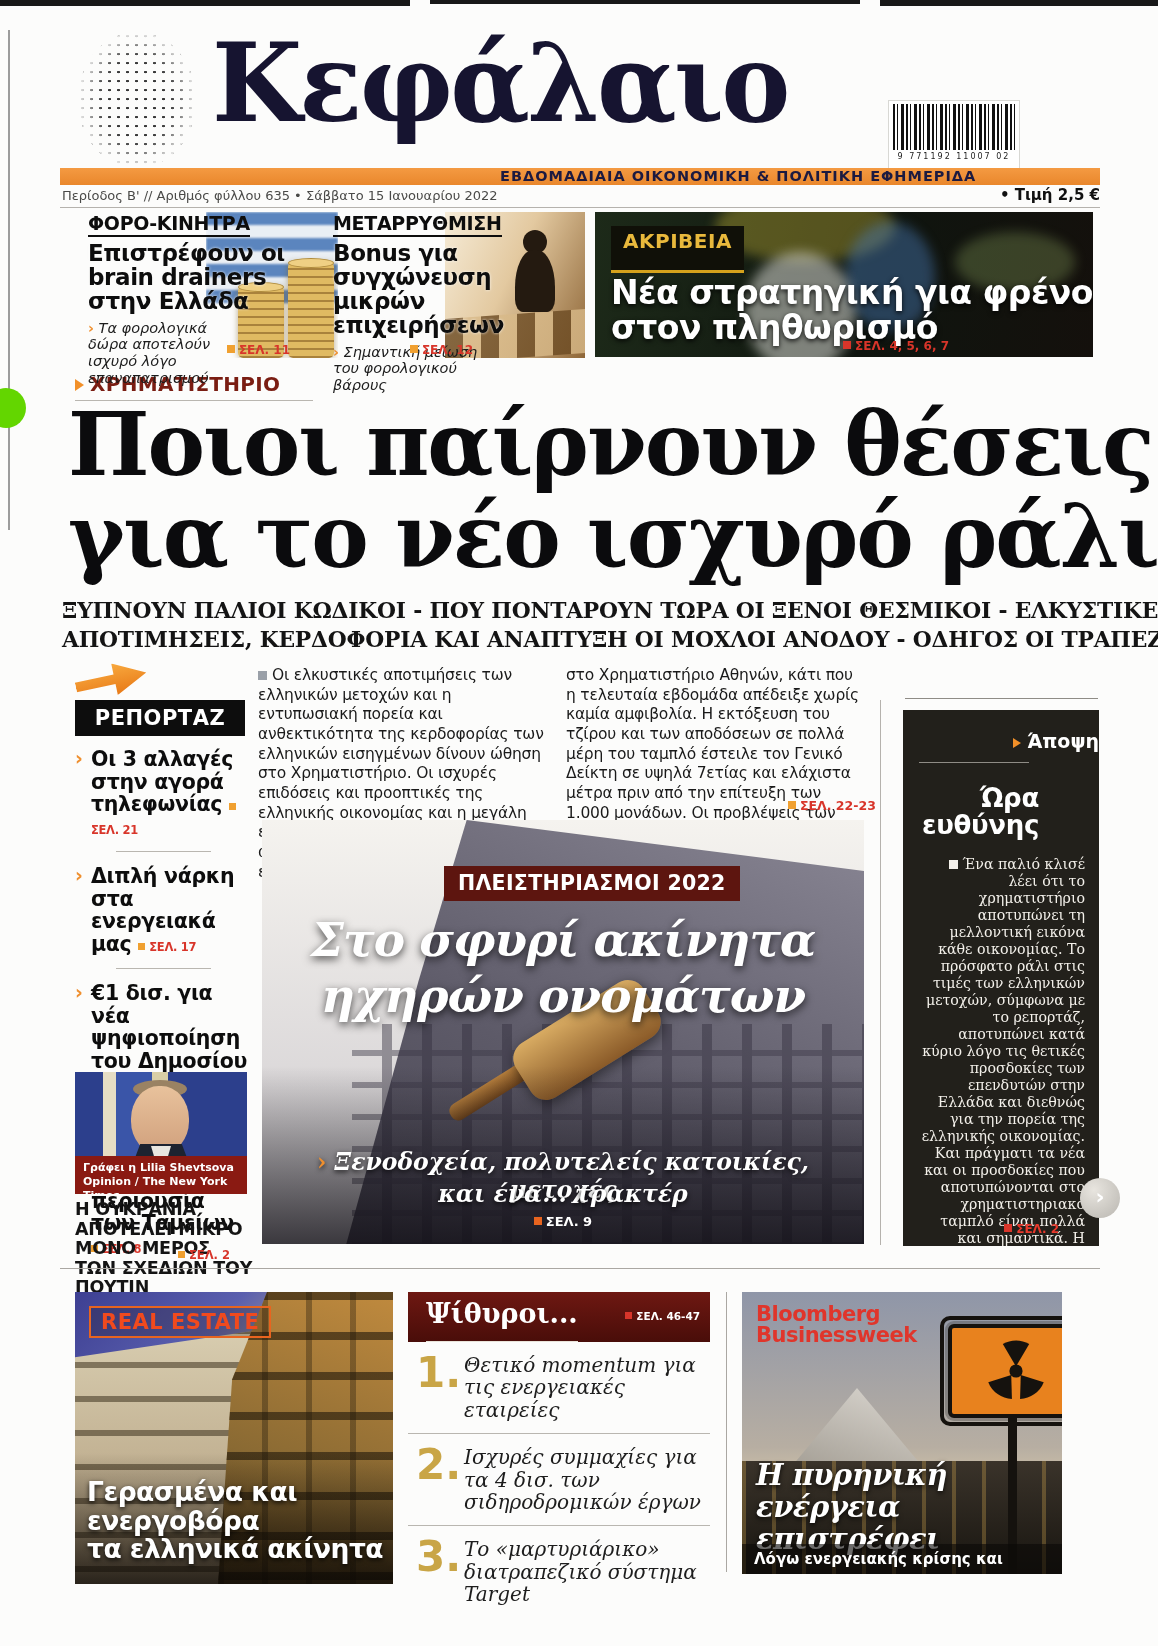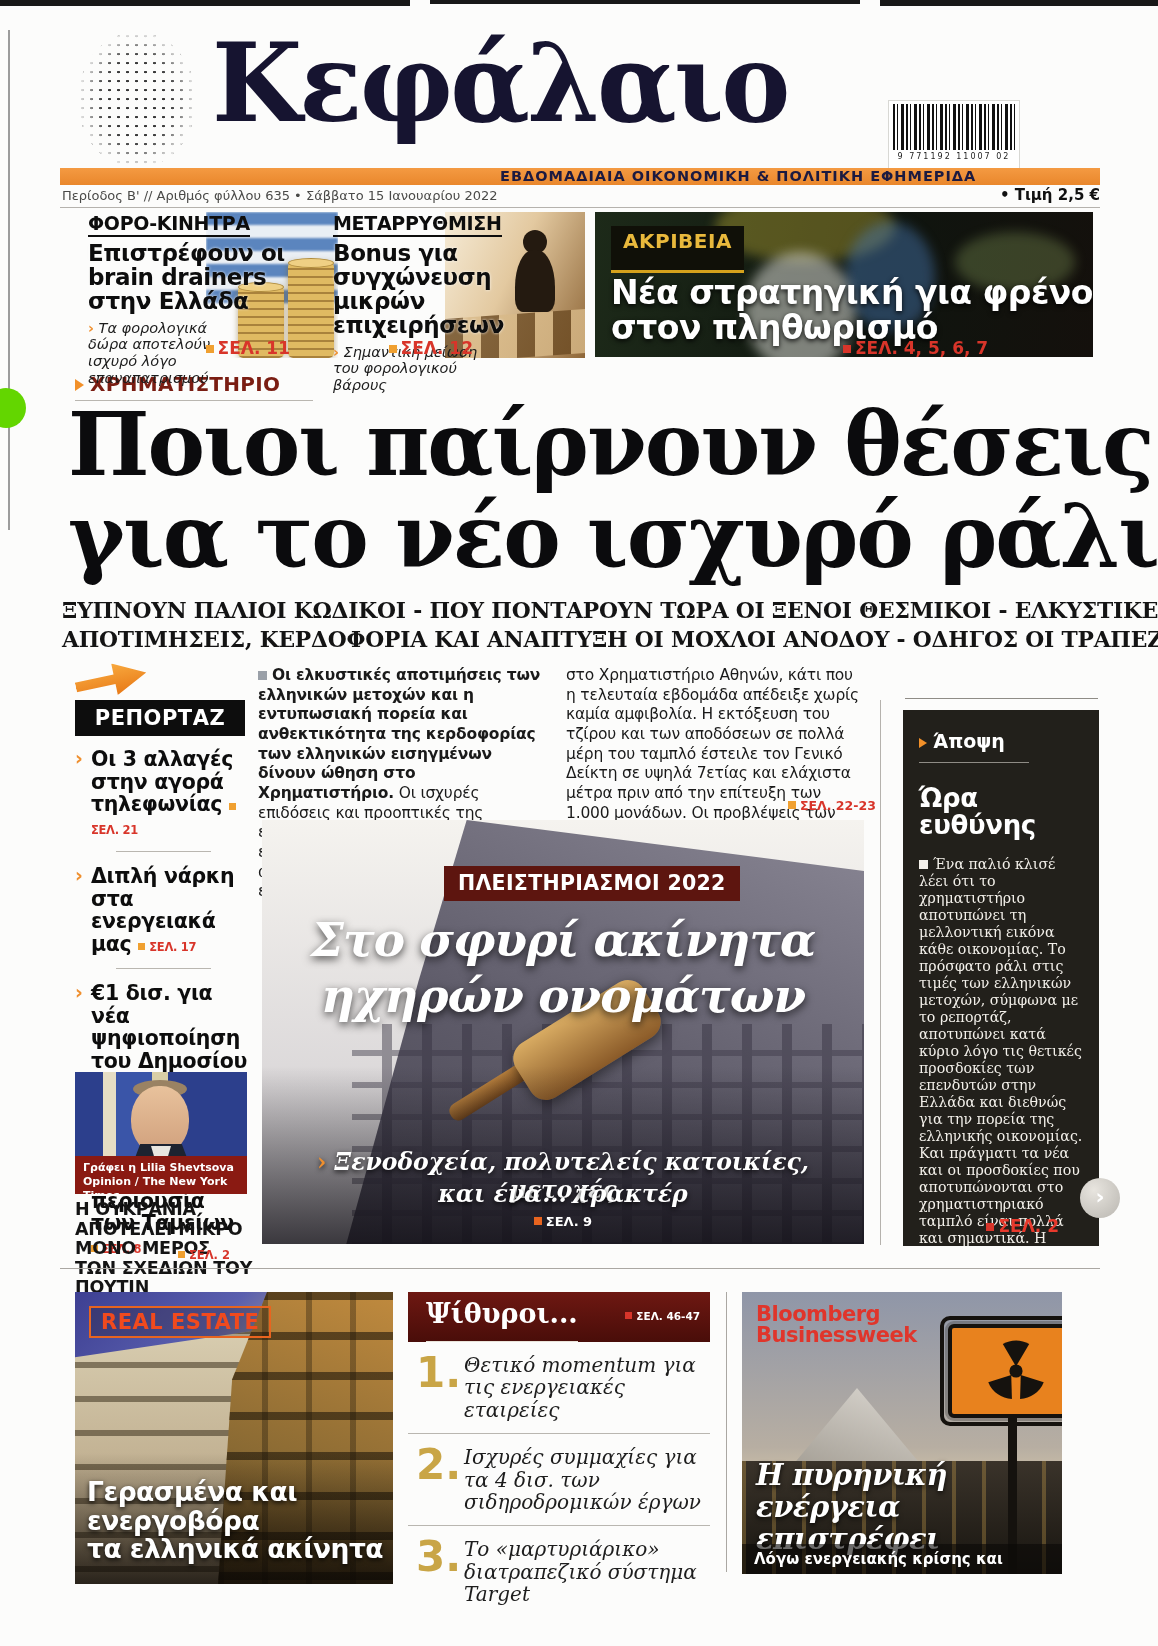--- a/index.html
+++ b/index.html
@@ -28,21 +28,21 @@
   .mast-rule{position:absolute;left:60px;top:207px;width:1040px;height:1px;background:#b5b2ad;}
 
   
   .teaser{position:absolute;top:212px;height:146px;}
   .t1{left:75px;width:250px;margin-left:13px;}
   .t2{left:333px;width:252px;}
   .kicker-sm{display:inline-block;font-size:19px;font-weight:800;color:#0d0d0d;border-bottom:2.5px solid #0d0d0d;padding-bottom:1px;letter-spacing:-.3px;position:relative;z-index:3;}
   .t-title{position:relative;z-index:3;margin-top:5px;font-size:23px;line-height:1.04;font-weight:800;color:#0d0d0d;letter-spacing:-.4px;width:205px;text-shadow:0 0 3px rgba(252,252,251,.9);}
   .t-sub{position:relative;z-index:3;margin-top:6px;font-size:14.5px;font-style:italic;line-height:1.15;color:#1c1c1c;width:158px;}
   .t-sub .chev{color:#ef8f2e;font-style:normal;font-weight:bold;}
-  .pageref{font-weight:bold;color:#d8352a;font-size:17px;white-space:nowrap;}
+  .pageref{font-weight:bold;color:#d8352a;font-size:12px;white-space:nowrap;}
   .bullet{display:inline-block;width:8px;height:8px;background:#f0a030;margin-right:4px;vertical-align:1px;}
   .bullet.red{background:#d8352a;}
   .t-page{position:absolute;right:48px;bottom:0;z-index:3;}
   
   .flag-art{position:absolute;right:0;top:0;width:132px;height:146px;z-index:1;overflow:hidden;}
   .flag{position:absolute;left:0;top:0;width:132px;height:92px;background:repeating-linear-gradient(180deg,#4a79b8 0 13px,#e9eef4 13px 26px);filter:blur(1px);opacity:.9;}
   .coin-stack{position:absolute;bottom:0;width:46px;background:repeating-linear-gradient(180deg,#e0ba62 0 6px,#a9823c 6px 8px);border-radius:5px;box-shadow:0 0 6px rgba(120,90,30,.5);}
   .coin-top{position:absolute;width:46px;height:10px;border-radius:50%;background:#efd084;border:1px solid #b08c3e;box-sizing:border-box;}
   .chess-art{position:absolute;right:0;top:0;width:140px;height:146px;z-index:1;background:linear-gradient(115deg,#f6ecd8 0%,#e3c9a0 45%,#8e6637 100%);overflow:hidden;}
   .chess-board{position:absolute;bottom:0;width:100%;height:44px;background:repeating-linear-gradient(90deg,#6b4a22 0 18px,#d8b988 18px 36px);opacity:.8;transform:skewY(-4deg);}
@@ -84,21 +84,21 @@
   .putin-shirt{position:absolute;left:76px;top:74px;width:20px;height:34px;background:#e8e6e0;clip-path:polygon(0 0,100% 0,50% 100%);}
   .putin-cap{position:absolute;left:0;bottom:0;width:172px;height:38px;background:#8a1a12;color:#fff;font-weight:bold;
              font-size:11px;line-height:1.25;padding:5px 8px 0;box-sizing:border-box;}
   .ukraine{position:absolute;left:75px;top:1200px;width:180px;font-size:17.5px;line-height:1.12;font-weight:800;color:#141414;letter-spacing:-.2px;}
   .ukraine-page{position:absolute;left:178px;top:1244px;}
 
   
   .intro-col{position:absolute;top:666px;font-size:15.5px;line-height:1.27;color:#1a1a1a;letter-spacing:-.2px;}
   .ic1{left:258px;width:296px;}
   .ic2{left:566px;width:300px;}
-  .intro-bold{font-weight:bold;}
+  .intro-bold{font-weight:normal;}
   .sq-gray{display:inline-block;width:9px;height:9px;background:#9aa0a8;margin-right:5px;}
   .lead-page{position:absolute;left:788px;top:798px;font-size:12.5px;}
 
   
   .auction{position:absolute;left:262px;top:820px;width:602px;height:424px;overflow:hidden;background:linear-gradient(180deg,#f5f3ef 0%,#dcd9da 60%,#b9b6ba 100%);}
   .auc-building{position:absolute;left:0;top:0;width:100%;height:100%;background:linear-gradient(205deg,#8a8795 0%,#5d5a68 55%,#46434f 100%);
                 clip-path:polygon(34% 0,100% 12%,100% 100%,14% 100%,26% 38%);}
   .auc-windows{position:absolute;left:15%;bottom:0;width:85%;height:52%;opacity:.45;
                background:repeating-linear-gradient(90deg,transparent 0 30px,#332f3e 30px 40px),repeating-linear-gradient(180deg,transparent 0 26px,#3c3847 26px 32px);}
   .gavel-head{position:absolute;left:250px;top:188px;width:150px;height:64px;border-radius:18px;
@@ -113,21 +113,21 @@
   .at1{top:96px;} .at2{top:152px;}
   .auc-cap{position:absolute;left:0;width:100%;text-align:center;font-family:"DejaVu Serif",serif;font-style:italic;
            font-weight:600;color:#fff;font-size:23.5px;text-shadow:0 2px 5px rgba(0,0,0,.8);z-index:5;}
   .ac1{top:328px;} .ac2{top:360px;}
   .auc-page{position:absolute;left:0;width:100%;text-align:center;top:394px;z-index:5;color:#fff;font-weight:bold;font-size:13px;}
   .auc-page .bullet{background:#e8641f;}
 
   
   .op-toprule{position:absolute;left:905px;top:698px;width:193px;height:1px;background:#8f8c86;}
   .op-vrule{position:absolute;left:880px;top:700px;width:1px;height:545px;background:#b5b2ad;}
-  .opinion{position:absolute;left:903px;top:710px;width:196px;height:536px;background:#22201b;overflow:hidden;}
+  .opinion{position:absolute;left:903px;top:710px;width:196px;height:536px;background:#22201b;overflow:hidden;text-align:right;}
   .op-head{margin:20px 0 0 16px;color:#fff;font-weight:bold;font-size:19px;}
   .op-head .tri{border-left-color:#f29029;border-left-width:8px;border-top-width:5px;border-bottom-width:5px;}
   .op-headrule{width:110px;height:1px;background:#8f8c86;margin:10px 0 0 16px;}
   .op-title{margin:22px 0 0 16px;width:120px;color:#fff;font-weight:800;font-size:26px;line-height:1.05;letter-spacing:-.3px;}
   .op-body{margin:16px 14px 0 16px;font-family:"DejaVu Serif",serif;font-size:14.2px;line-height:1.2;color:#f3f0ea;}
   .sq-white{display:inline-block;width:9px;height:9px;background:#f3f0ea;margin-right:5px;}
   .op-page{position:absolute;right:40px;bottom:10px;font-size:12px;}
   .op-page .pageref{color:#e8392c;}
   .op-circle{position:absolute;left:1080px;top:1178px;width:40px;height:40px;border-radius:50%;z-index:6;
              background:radial-gradient(circle at 35% 30%,#e8e5df,#b9b6b0);color:#fff;font-size:22px;font-weight:bold;

